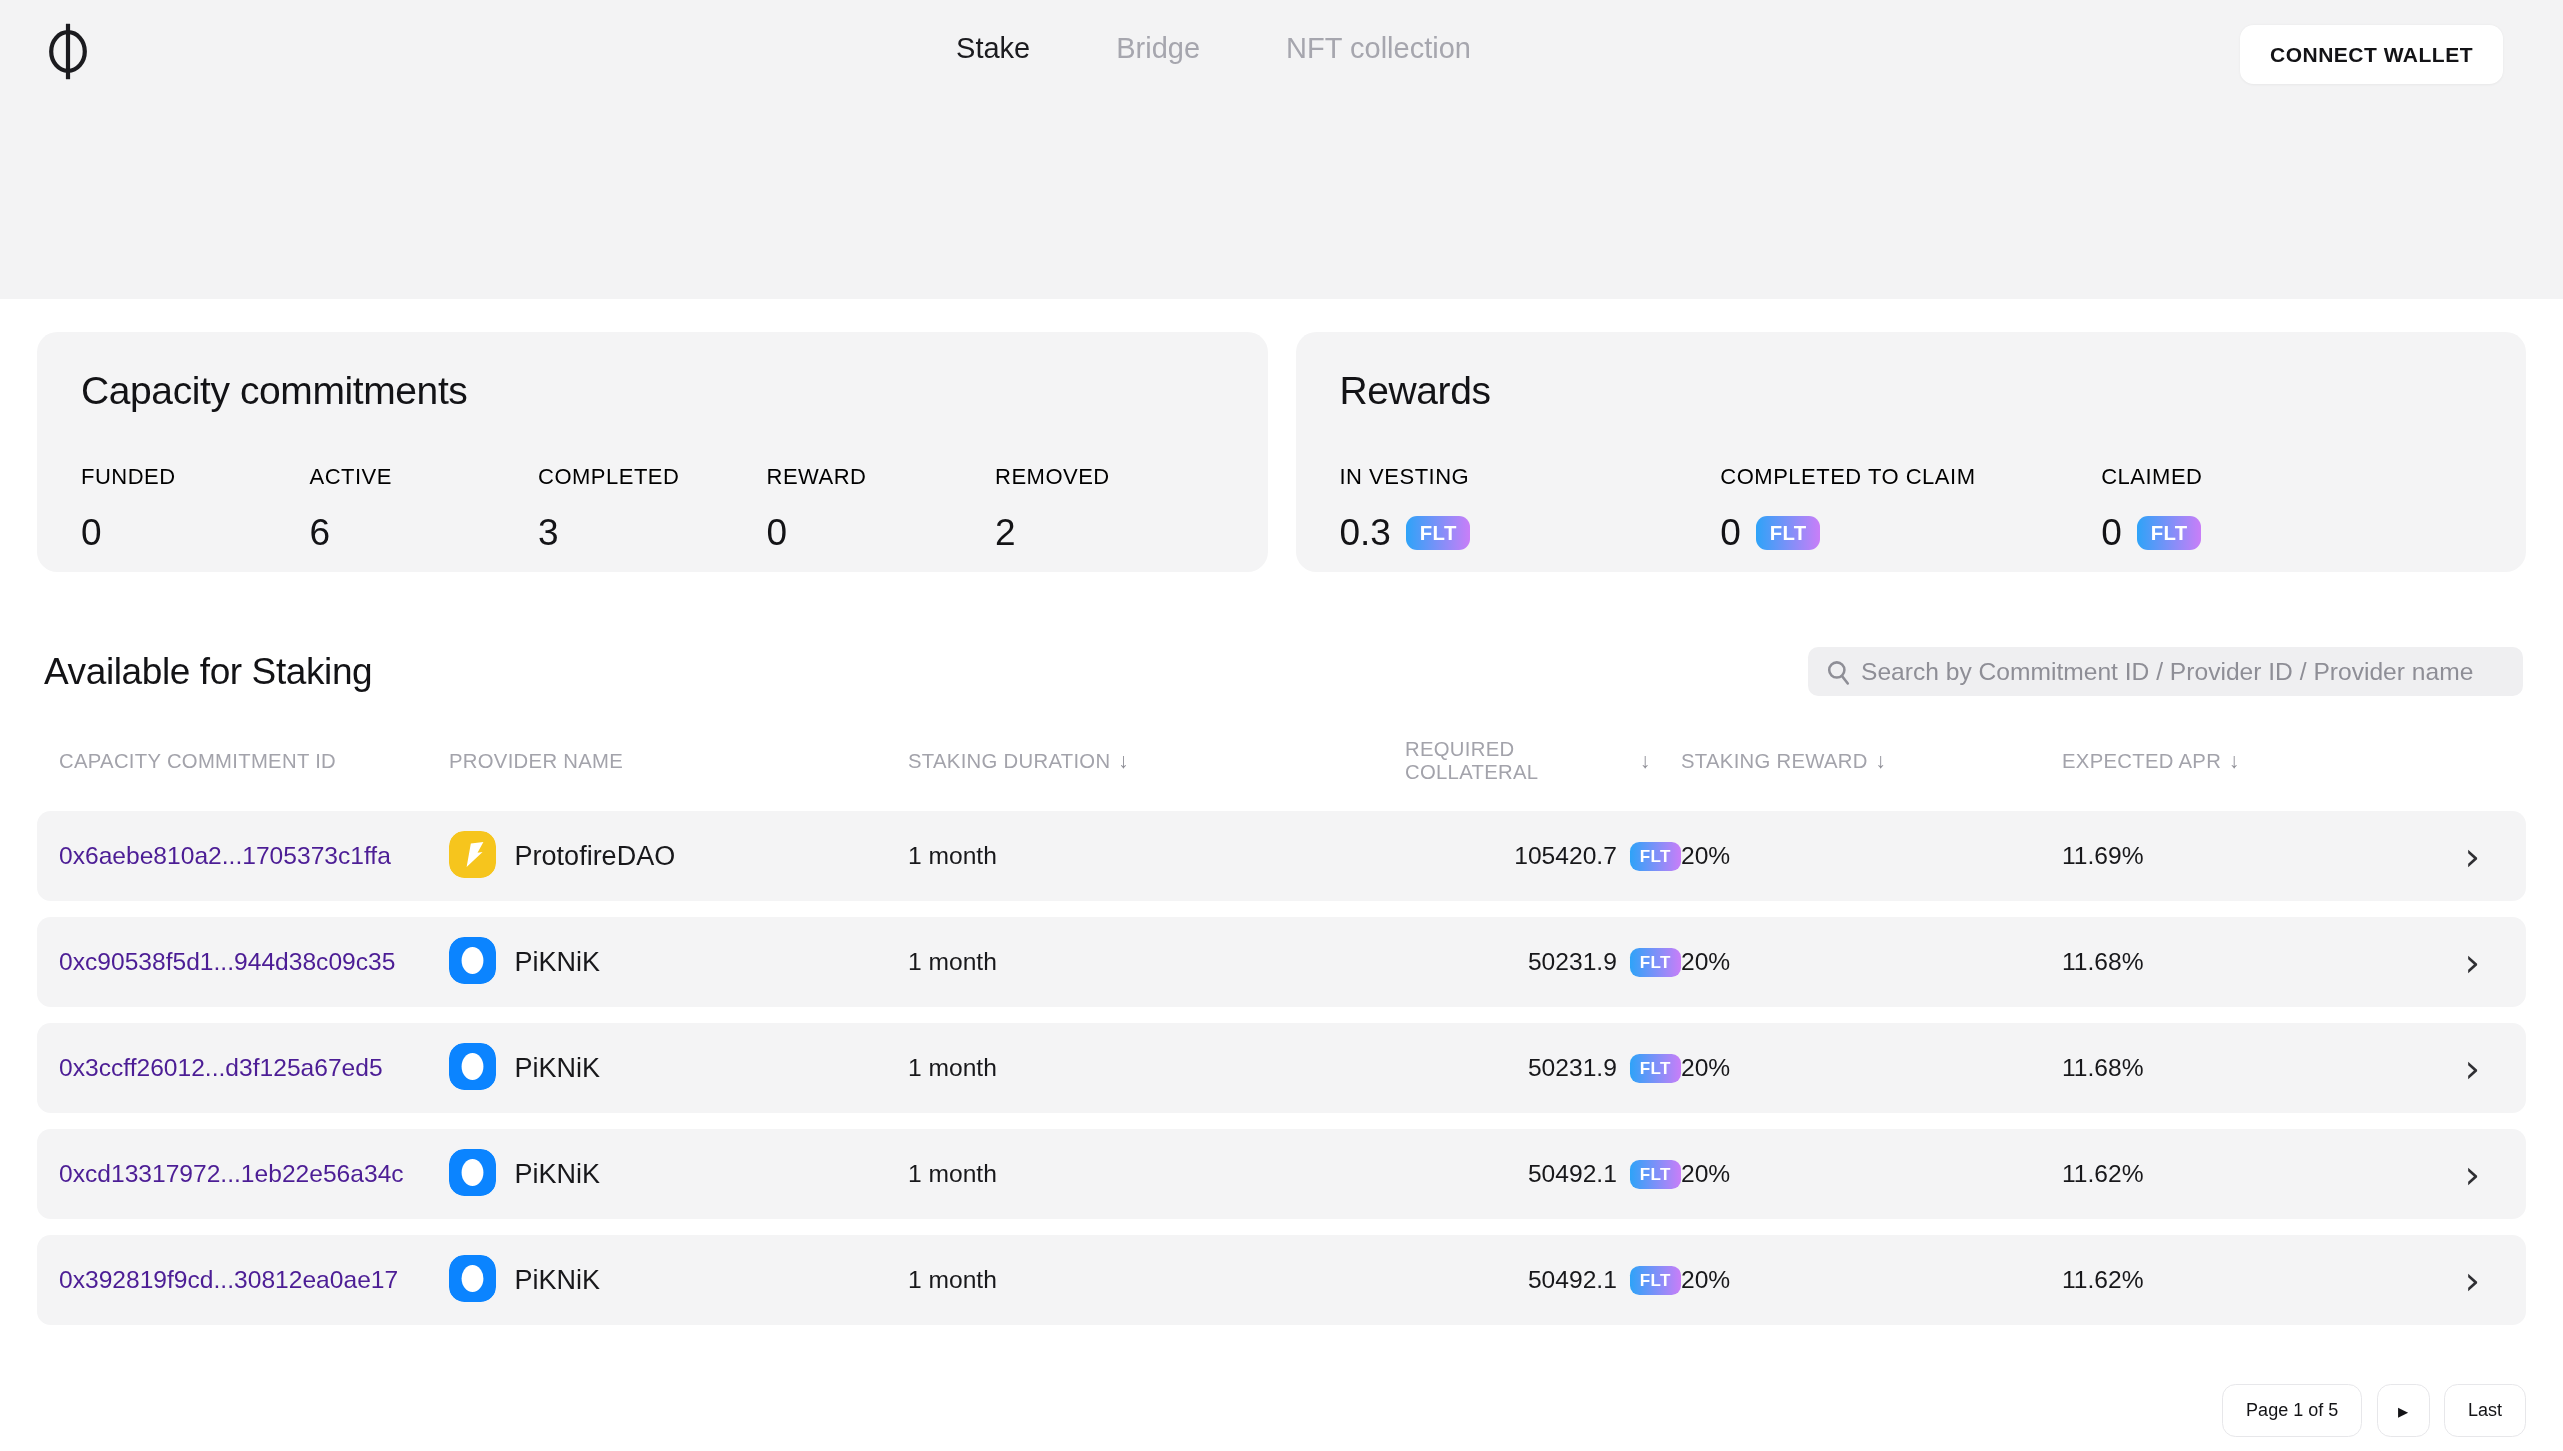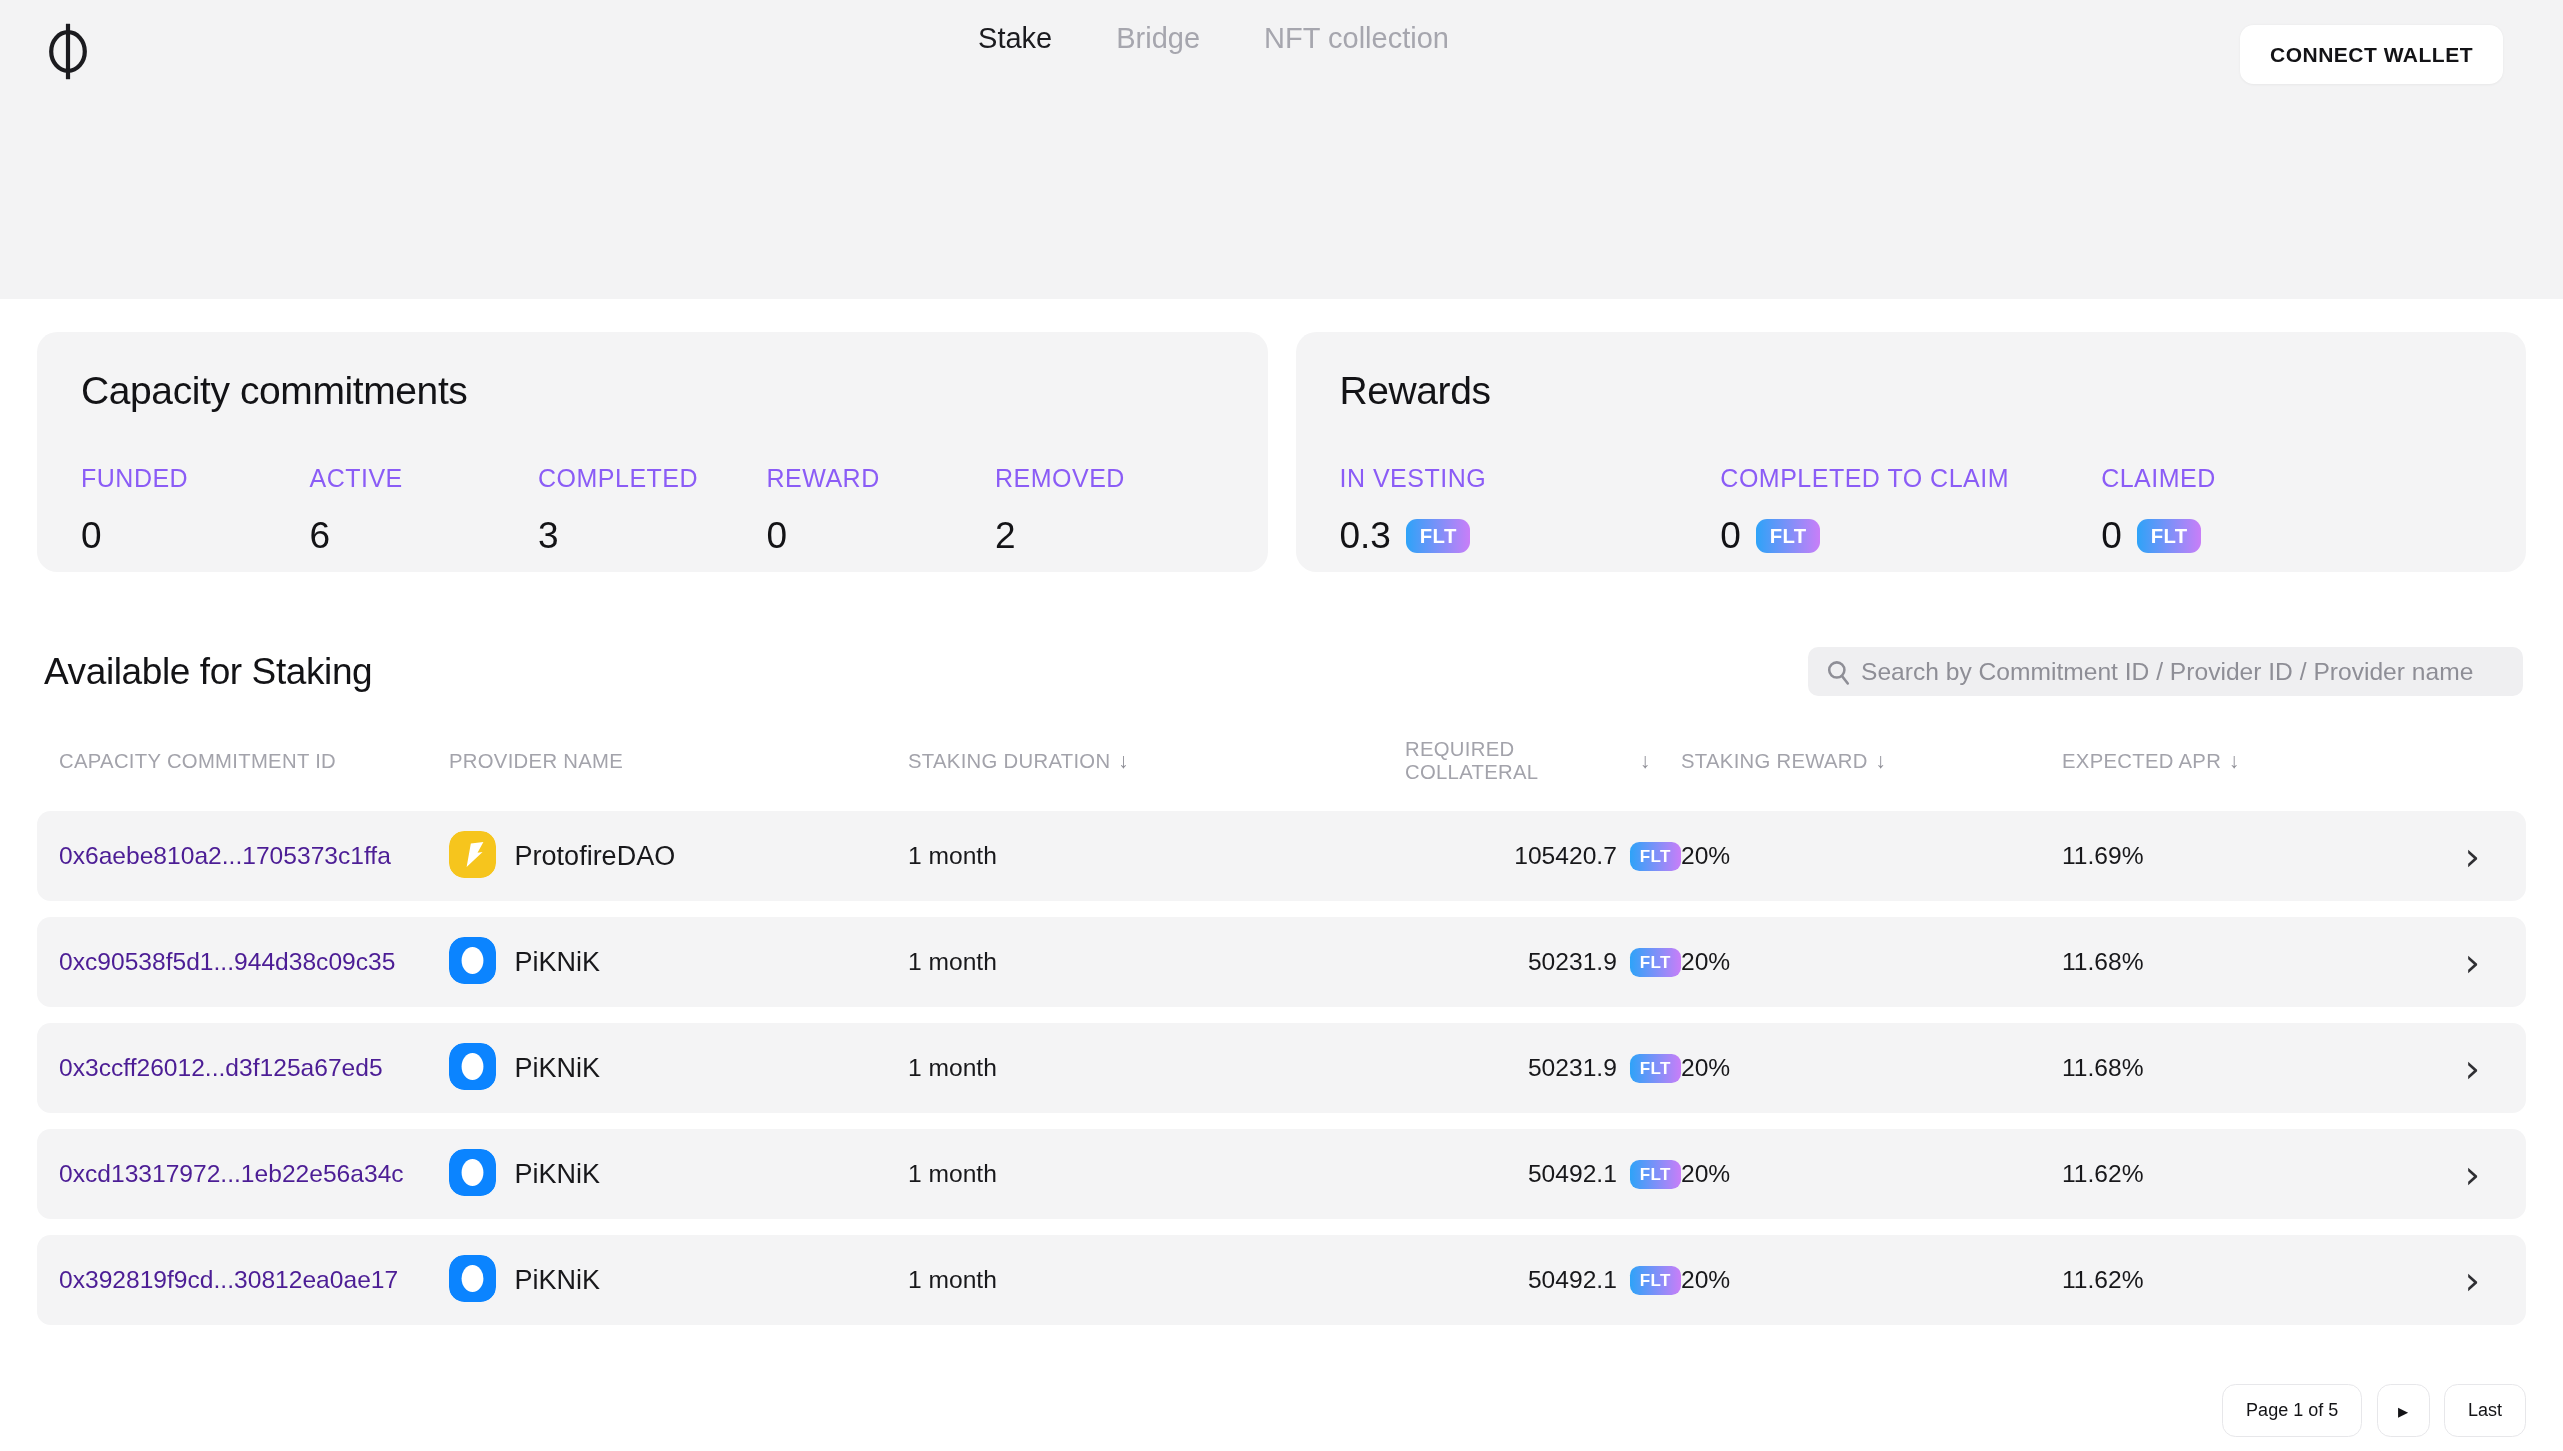--- a/index.html
+++ b/index.html
@@ -3,37 +3,37 @@
 <meta charset="utf-8">
 <style>
   * { margin:0; padding:0; box-sizing:border-box; }
   html,body { background:#ffffff; }
   body { font-family:"Liberation Sans","DejaVu Sans",sans-serif; color:#17171a; }
   .page { position:relative; width:2563px; height:1451px; background:#ffffff; overflow:hidden; }
 
   
   .hero { position:relative; width:100%; height:299px; background:#f3f3f4; }
   .logo { position:absolute; left:47px; top:22px; }
-  .nav { position:absolute; top:22px; left:50%; transform:translateX(calc(-50% - 68px));
-         display:flex; gap:64px; align-items:center; }
+  .nav { position:absolute; top:32px; left:50%; transform:translateX(calc(-50% - 68px));
+         display:flex; gap:86px; align-items:center; }
   .nav-item { font-size:29px; color:#a6a6ae; cursor:pointer; }
   .nav-item.active { color:#1b1b1f; }
   .connect-btn { position:absolute; right:60px; top:25.4px; height:59px; padding:0 30px;
                  background:#ffffff; border:none; border-radius:13.6px; font-family:inherit;
                  font-size:21px; font-weight:700; letter-spacing:0.5px; color:#131316;
                  box-shadow:0 0.8px 2.5px rgba(0,0,0,0.05); cursor:pointer; }
 
   
   .cards { display:flex; gap:28px; margin:33px 37px 0 37px; }
   .card { flex:1; height:240px; background:#f4f4f5; border-radius:20.3px; padding:37px 44px; }
   .card-title { font-size:39px; letter-spacing:-0.4px; color:#131316; }
   .stats { display:grid; margin-top:51px; }
   .stats.cols5 { grid-template-columns:repeat(5,1fr); }
   .stats.cols3 { grid-template-columns:repeat(3,1fr); }
-  .stat-label { font-size:25px; letter-spacing:0.5px; color:#8b5cf6; }
+  .stat-label { font-size:22px; letter-spacing:0.5px; color:#000000; }
   .stat-value { margin-top:22px; font-size:37px; color:#131316; display:flex; align-items:center; gap:15.3px; }
   .flt-badge { display:inline-block; background:linear-gradient(90deg,#2ea3f8,#c97ef8);
                color:#ffffff; font-weight:700; font-size:20.3px; letter-spacing:0.4px;
                padding:6.8px 13.6px; border-radius:11px; line-height:1; }
 
   
   .section-head { display:flex; justify-content:space-between; align-items:center; margin:75px 40px 0 44px; }
   .section-title { font-size:37px; letter-spacing:-0.4px; color:#131316; }
   .search-box { position:relative; width:715px; height:49px; }
   .search-input { width:100%; height:100%; background:#efeff1; border:none; border-radius:10.2px;

